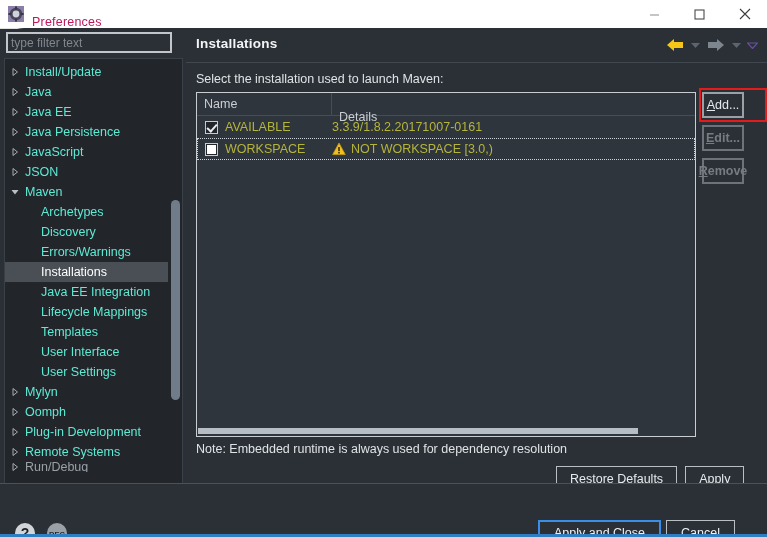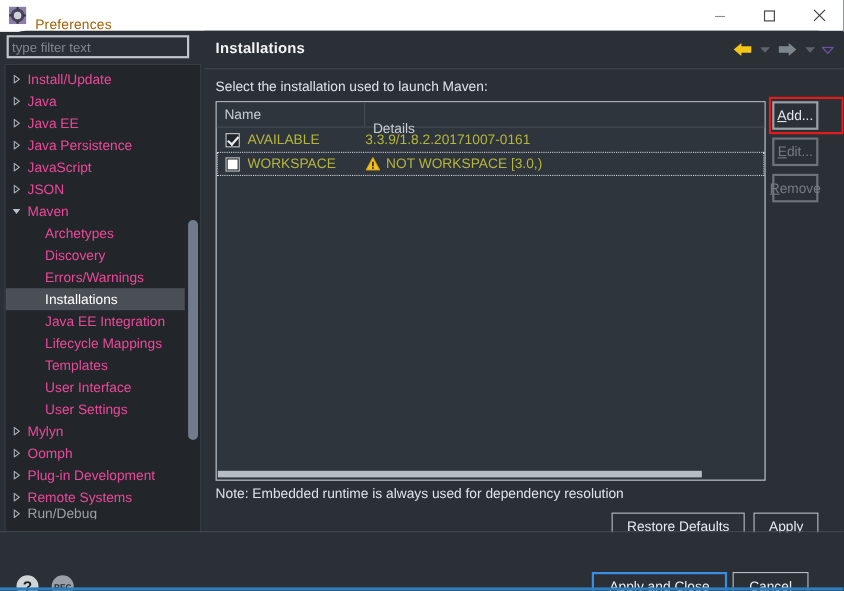--- a/index.html
+++ b/index.html
@@ -27,21 +27,21 @@
     display: flex;
     align-items: center;
   }
   .app-icon {
     width: 16px; height: 16px;
     margin-left: 8px; margin-right: 8px;
     position: relative;
     flex: 0 0 auto;
   }
   .title-text {
-    color: #a16207;
+    color: #be185d;
     font-size: 12.5px;
     letter-spacing: .2px;
     flex: 1 1 auto;
     margin-top: 16px;
   }
   .win-btns { display: flex; height: 28px; flex: 0 0 auto; }
   .win-btn {
     width: 45px; height: 28px;
     display: flex; align-items: center; justify-content: center;
     color: #5a5a5a;
@@ -83,21 +83,21 @@
     width: 177px; height: 445px;
     background: #22262b;
     border: 1px solid #3a4048;
     overflow: hidden;
   }
   .tree { position: absolute; left: 0; top: 3px; width: 163px; }
   .tree-item {
     height: 20px;
     display: flex;
     align-items: center;
-    color: #ec4899;
+    color: #5eead4;
     font-size: 12.5px;
     white-space: nowrap;
     padding-left: 2px;
   }
   .tree-item.sel { background: #4a4f56; color: #ffffff; }
   .twisty {
     width: 16px; flex: 0 0 16px;
     display: flex; align-items: center; justify-content: center;
   }
   .twisty svg { display: block; }
@@ -270,21 +270,21 @@
     border: 2px solid #9aa0a7;
     color: #e4e8ec;
     font-family: "Liberation Sans", sans-serif;
     font-size: 12.5px;
     display: flex;
     align-items: center;
     justify-content: center;
     margin-bottom: 7px;
     padding: 0;
   }
-  .btn.disabled { color: #767c83; border-color: #6d737a; }
+  .btn.disabled { color: #767c83; border-color: #6d737a; font-weight: bold; }
   .btn .u { text-decoration: underline; }
   .redbox {
     position: absolute;
     left: 513px; top: 60px;
     width: 68px; height: 34px;
     border: 2px solid #e41b1b;
     box-sizing: border-box;
     pointer-events: none;
   }
 

